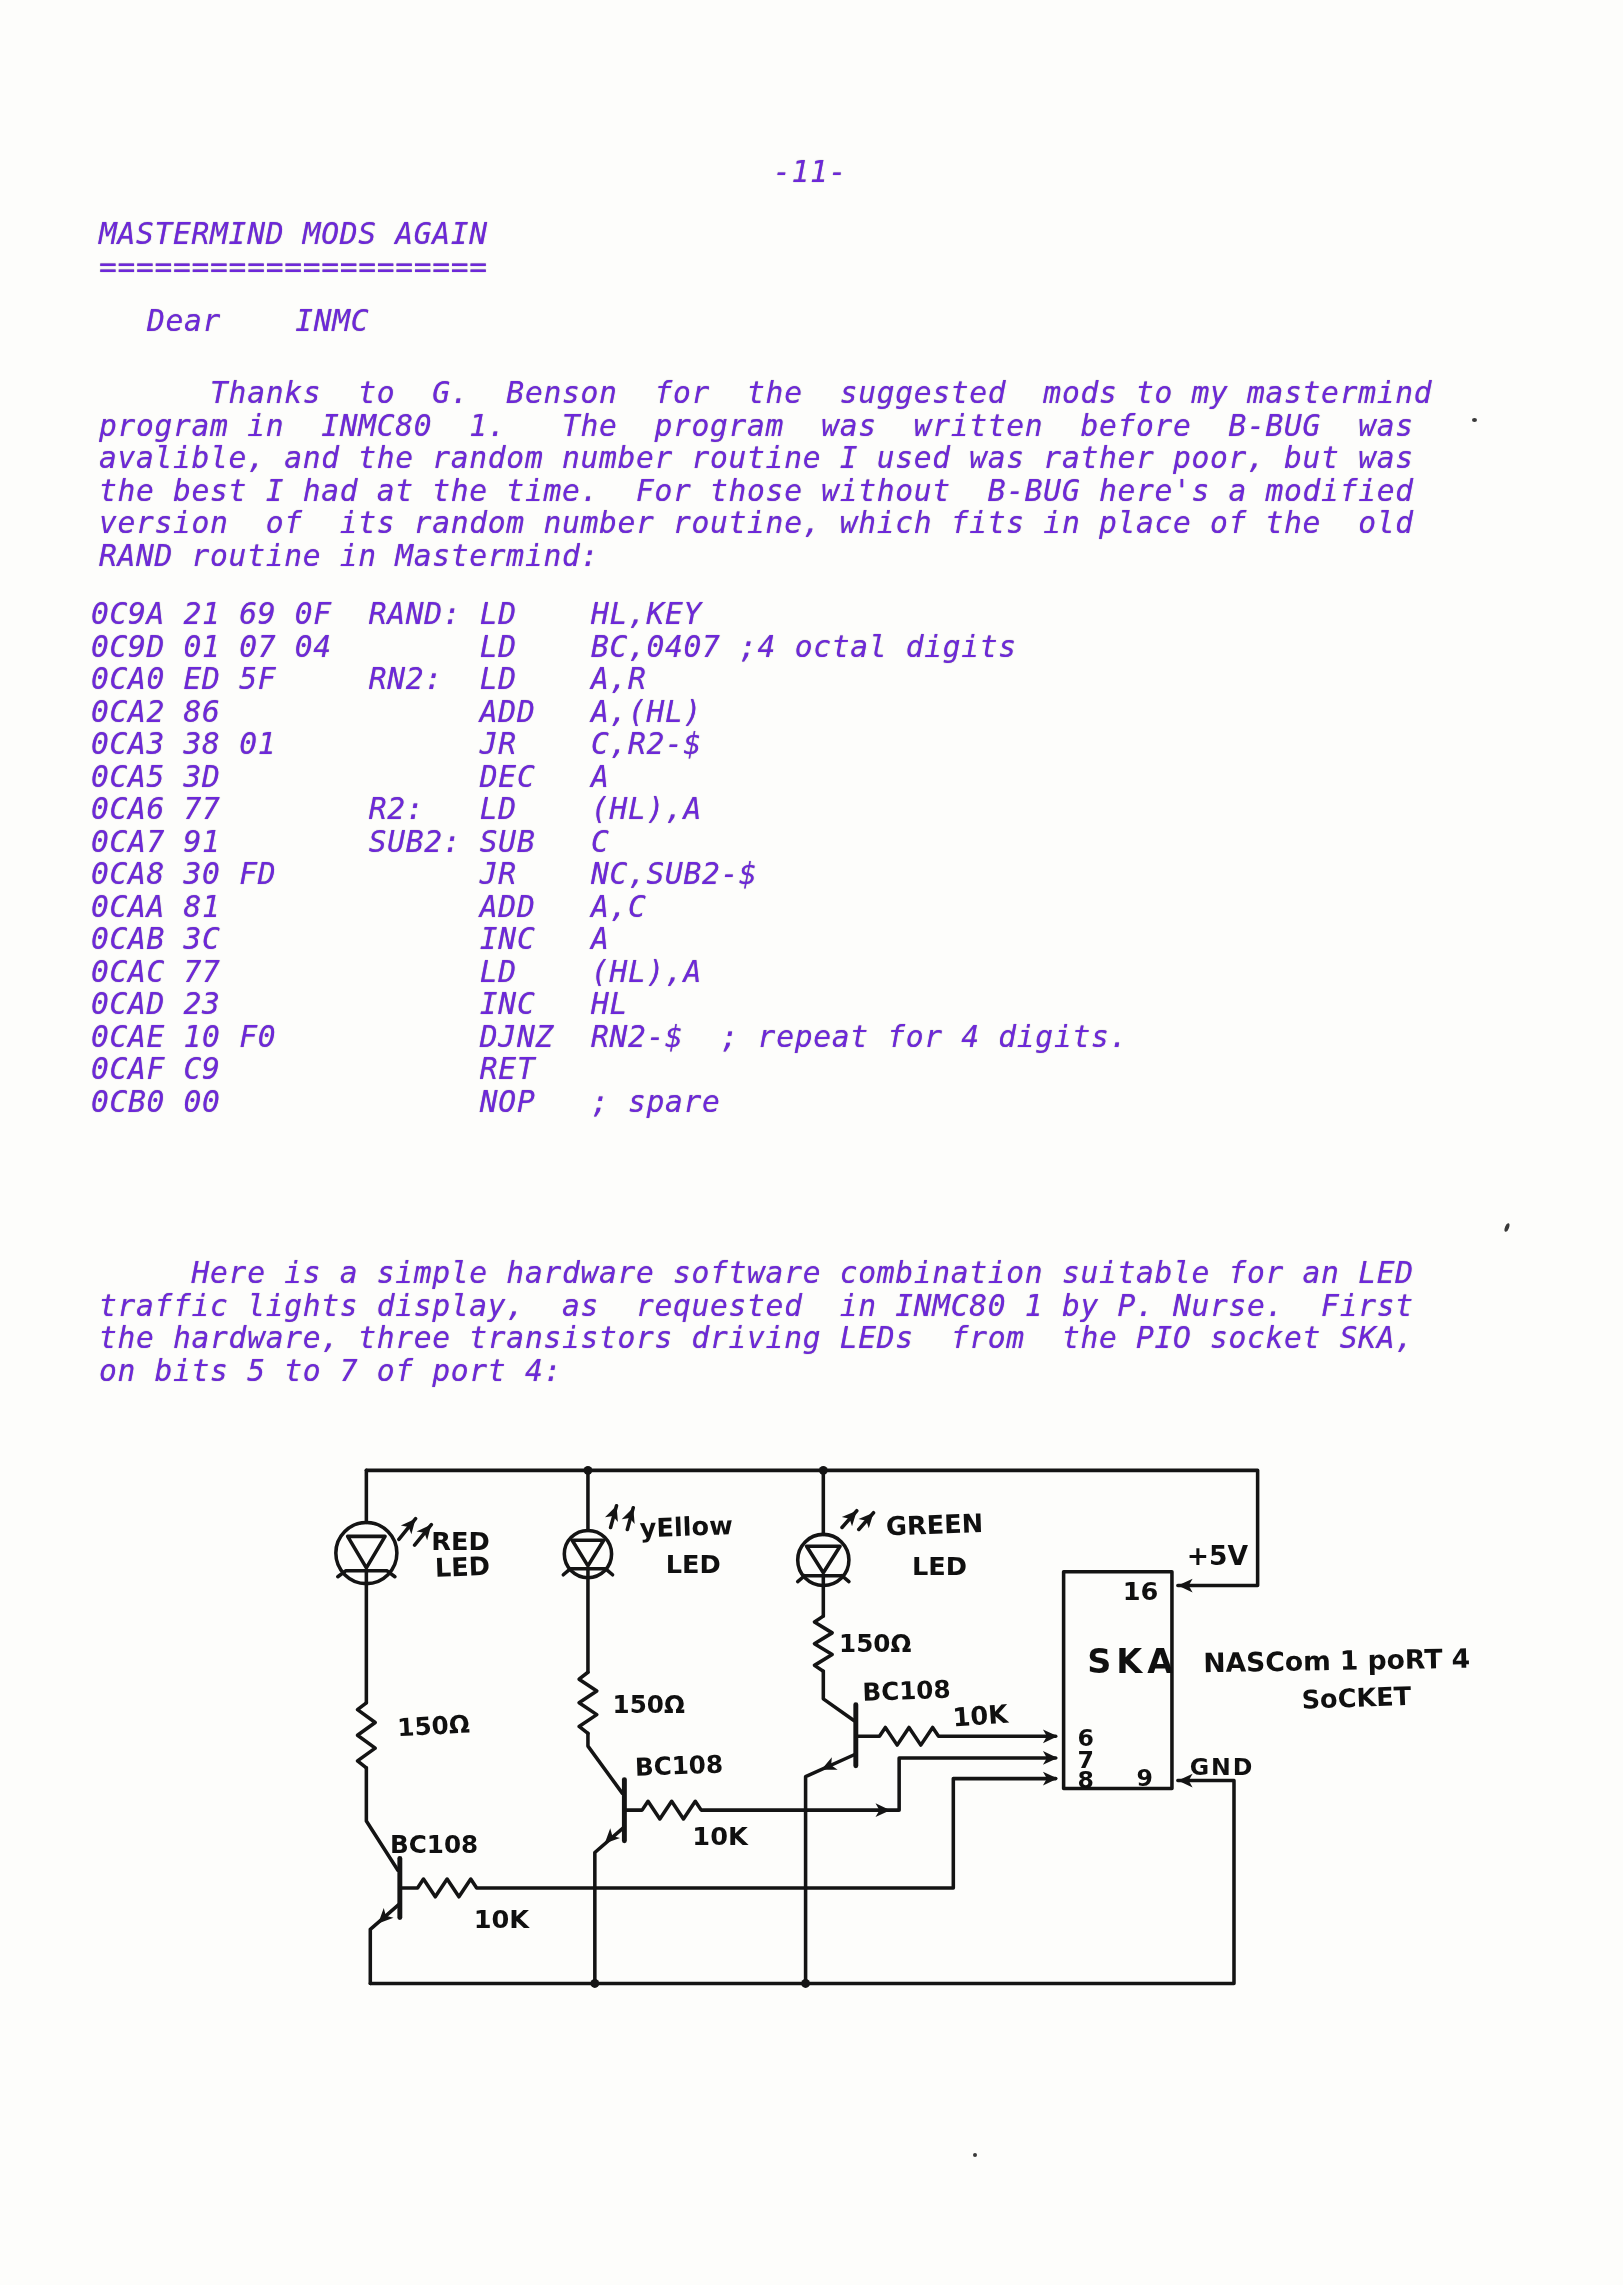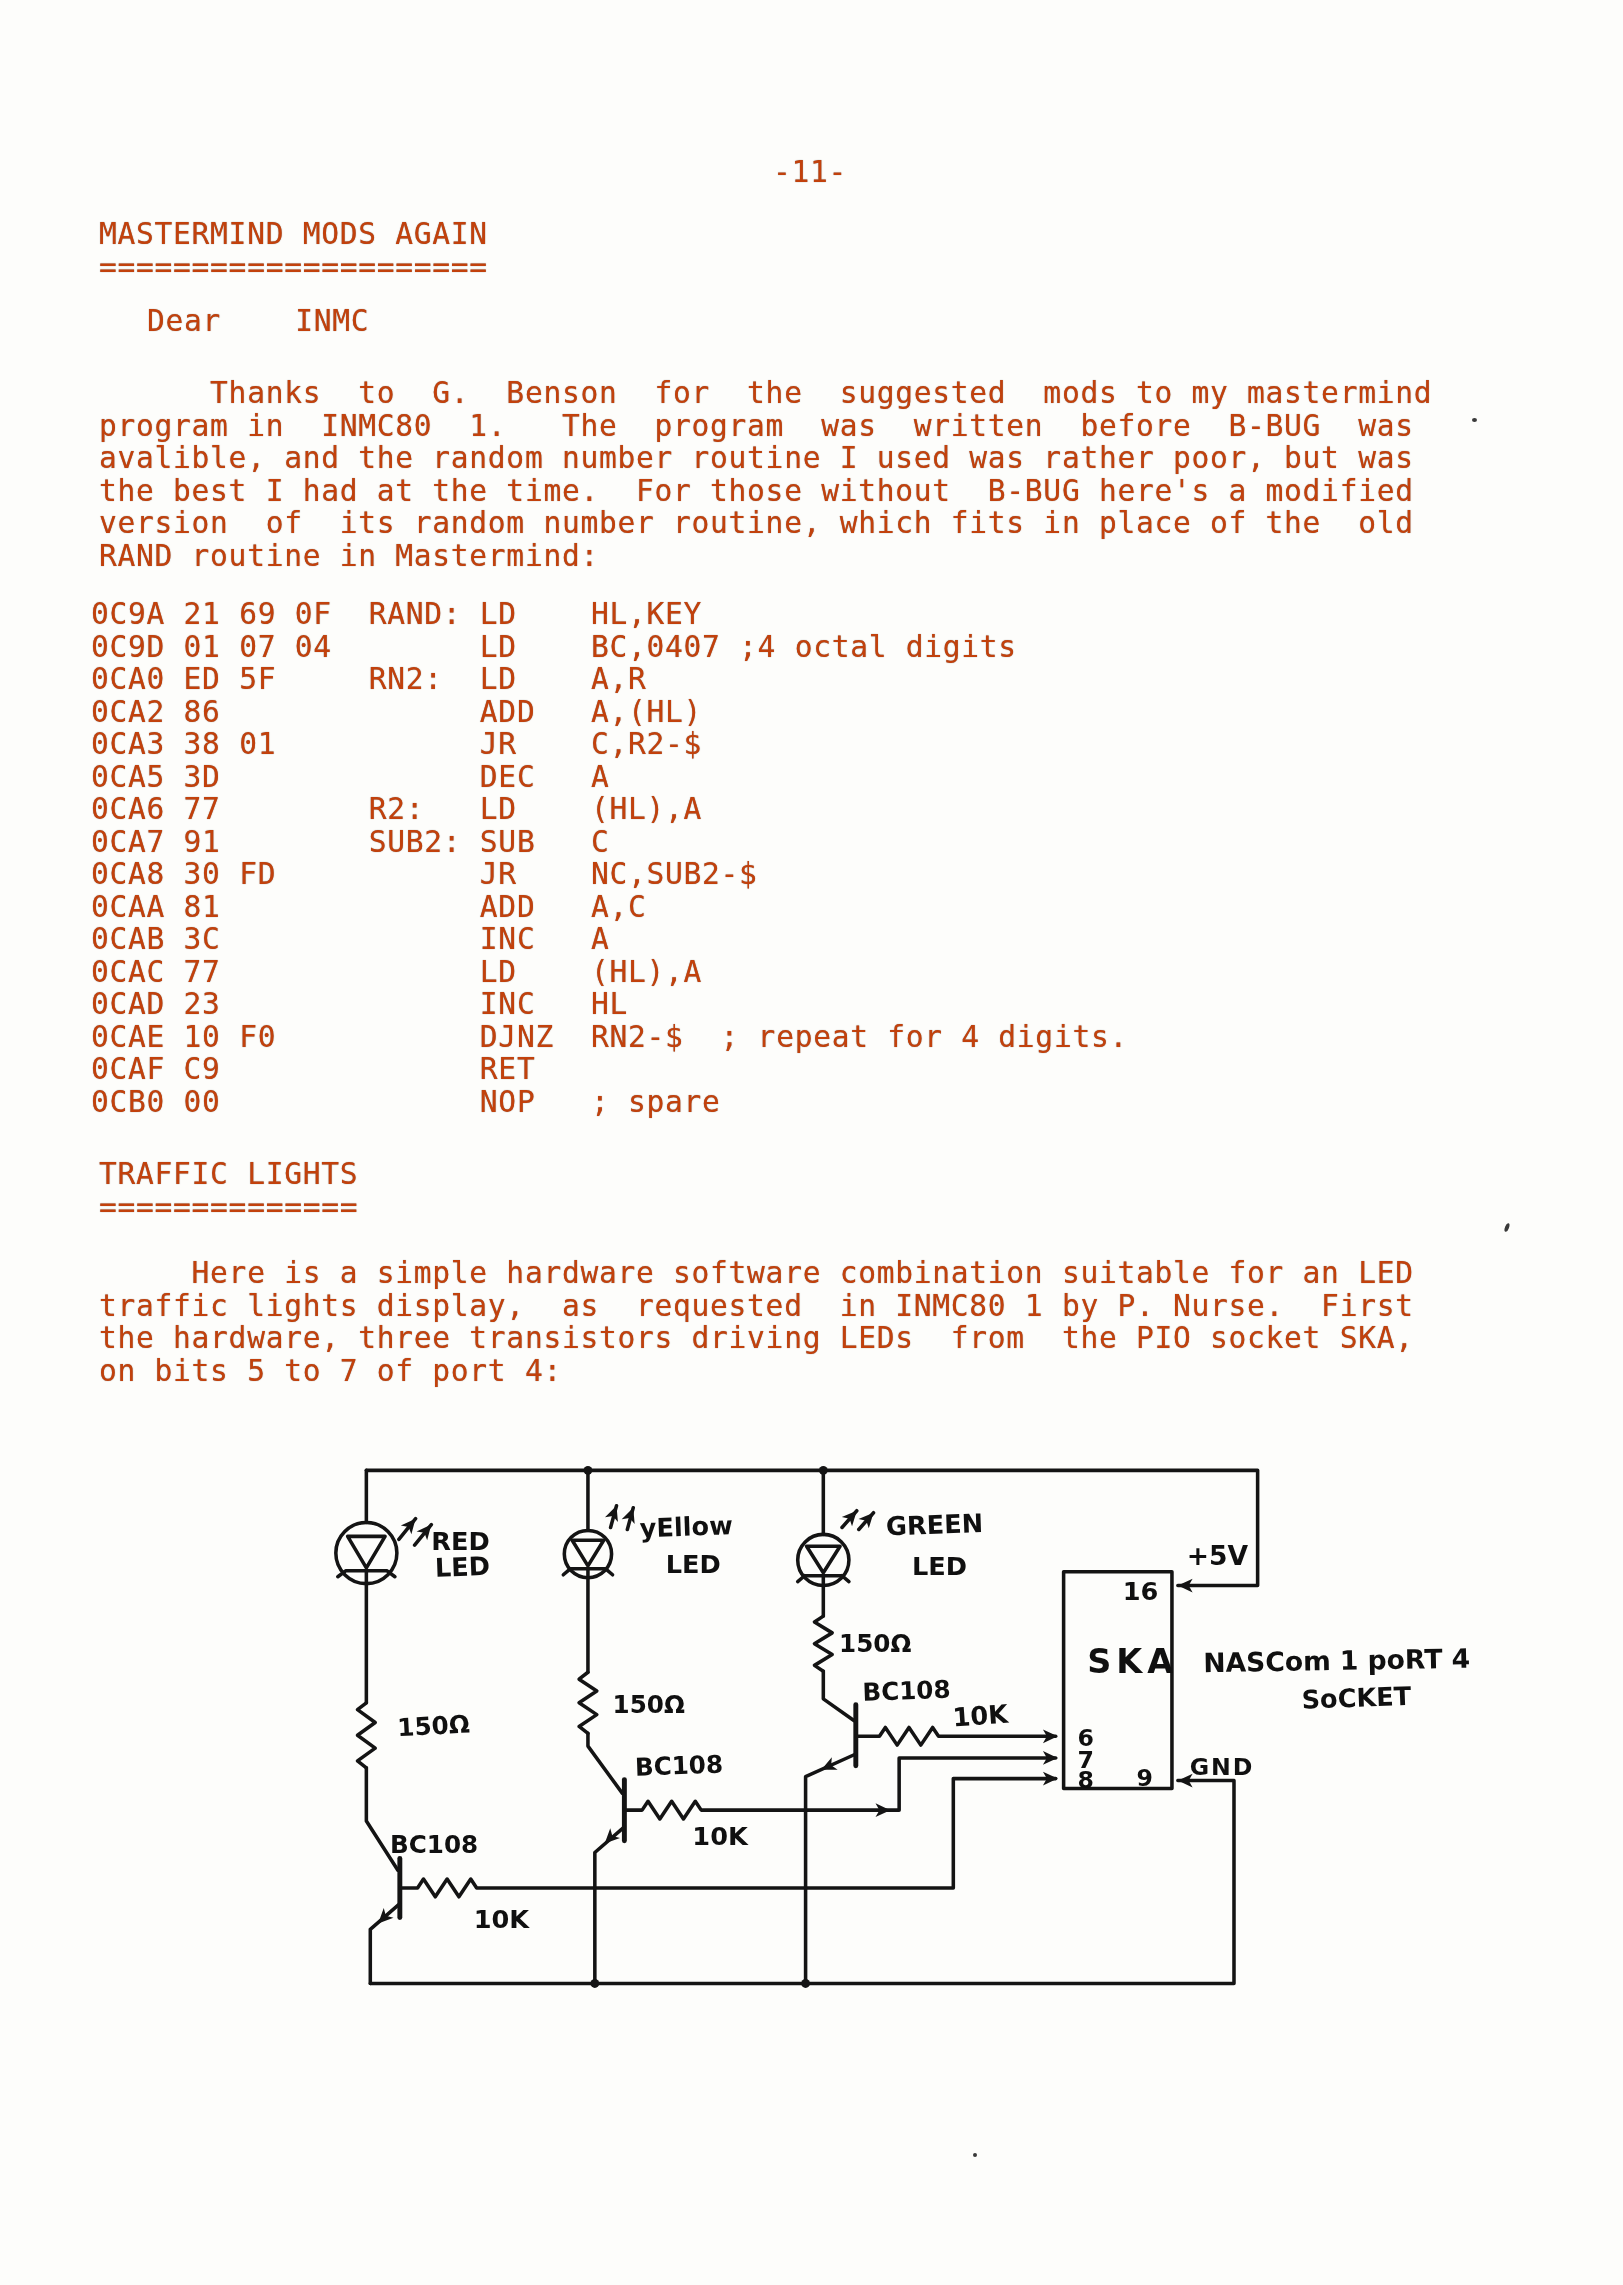--- a/index.html
+++ b/index.html
@@ -9,23 +9,24 @@
     background:#fdfdfb;
     overflow:hidden;
     font-family:"DejaVu Sans Mono", monospace;
   }
   .mono{
     position:absolute;
     font-family:"DejaVu Sans Mono", monospace;
     font-size:29.6px;
     line-height:32.5px;
     letter-spacing:0.7px;
-    color:#c2410c;
+    color:#6d28d9;
     white-space:pre;
     text-shadow:0 0 1px rgba(25,25,25,0.55);
+    font-style:italic;
   }
   .speck{position:absolute;background:#3a3a3a;border-radius:50%;}
   svg text{
     font-family:"DejaVu Sans", sans-serif;
     fill:#101010;
     font-weight:600;
   }
   .ink{stroke:#141414;fill:none;stroke-width:3.6;stroke-linecap:round;stroke-linejoin:round;}
   .ink-thick{stroke:#141414;fill:none;stroke-width:5;stroke-linecap:round;}
   .ink-fill{fill:#141414;stroke:none;}
@@ -58,21 +59,20 @@
 0CA7 91        SUB2: SUB   C
 0CA8 30 FD           JR    NC,SUB2-$
 0CAA 81              ADD   A,C
 0CAB 3C              INC   A
 0CAC 77              LD    (HL),A
 0CAD 23              INC   HL
 0CAE 10 F0           DJNZ  RN2-$  ; repeat for 4 digits.
 0CAF C9              RET
 0CB0 00              NOP   ; spare</div>
 
-  <div class="mono" style="left:99px;top:1158px;"><span>TRAFFIC LIGHTS</span><br><span>==============</span></div>
 
   <div class="mono" style="left:99px;top:1257px;">     Here is a simple hardware software combination suitable for an LED
 traffic lights display,  as  requested  in INMC80 1 by P. Nurse.  First
 the hardware, three transistors driving LEDs  from  the PIO socket SKA,
 on bits 5 to 7 of port 4:</div>
 
   <svg style="position:absolute;left:0;top:1419px;" width="1623" height="670" viewBox="0 0 1648 680">
 
     <path class="ink" d="M372,52 H1277 V169 H1196"></path>
     <path class="ink-fill" d="M1196,169 l15,-7 l-4,7 l4,7 z"></path>

